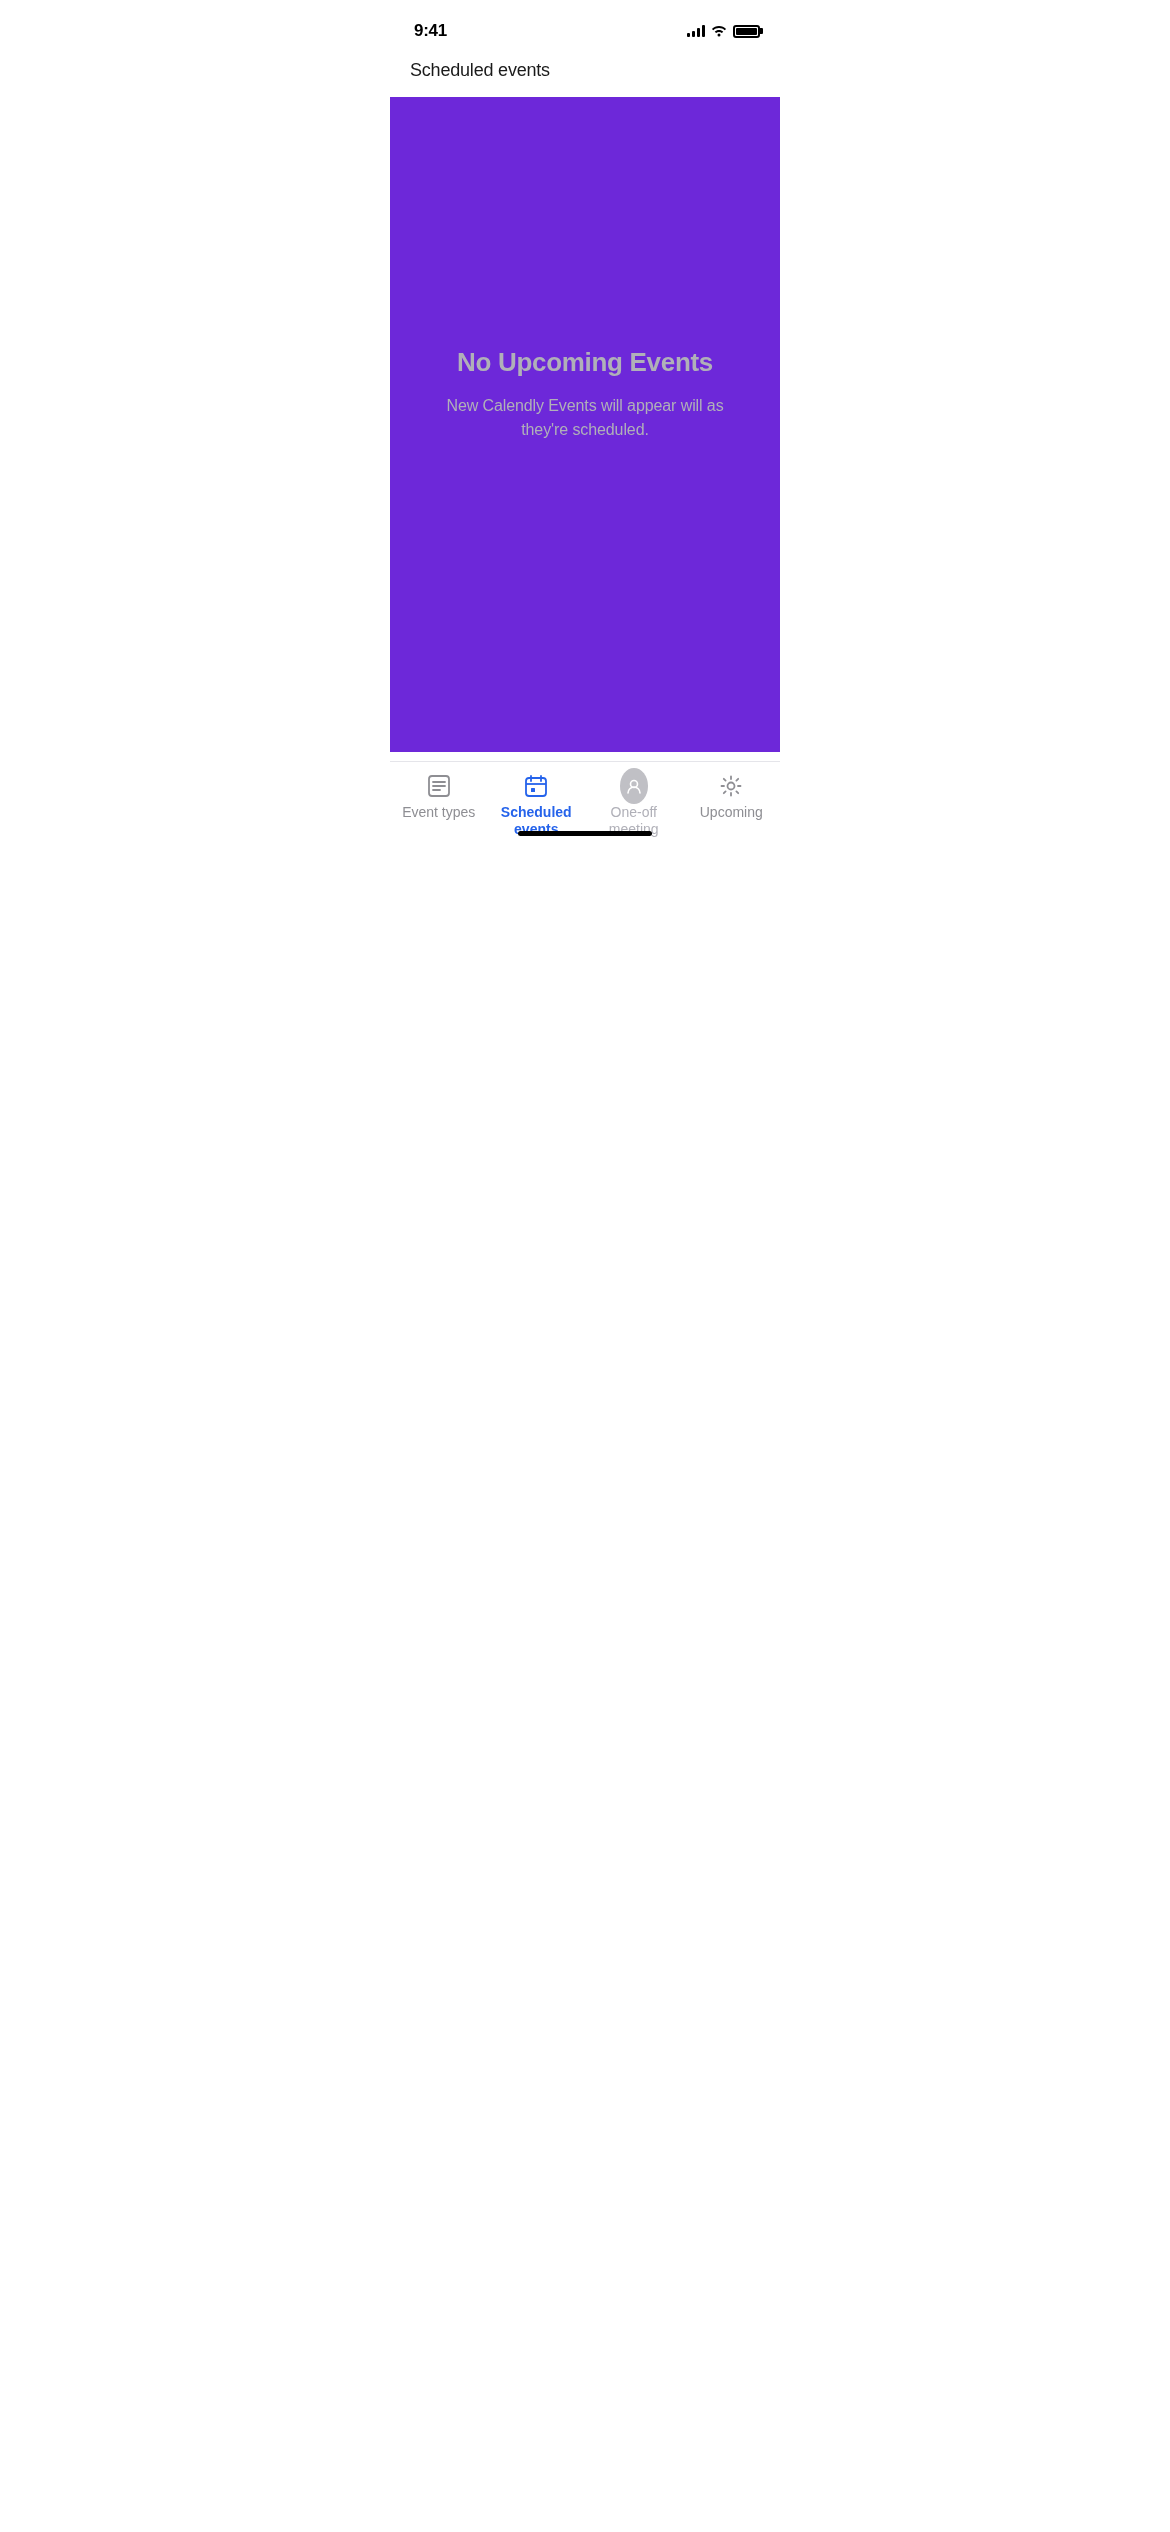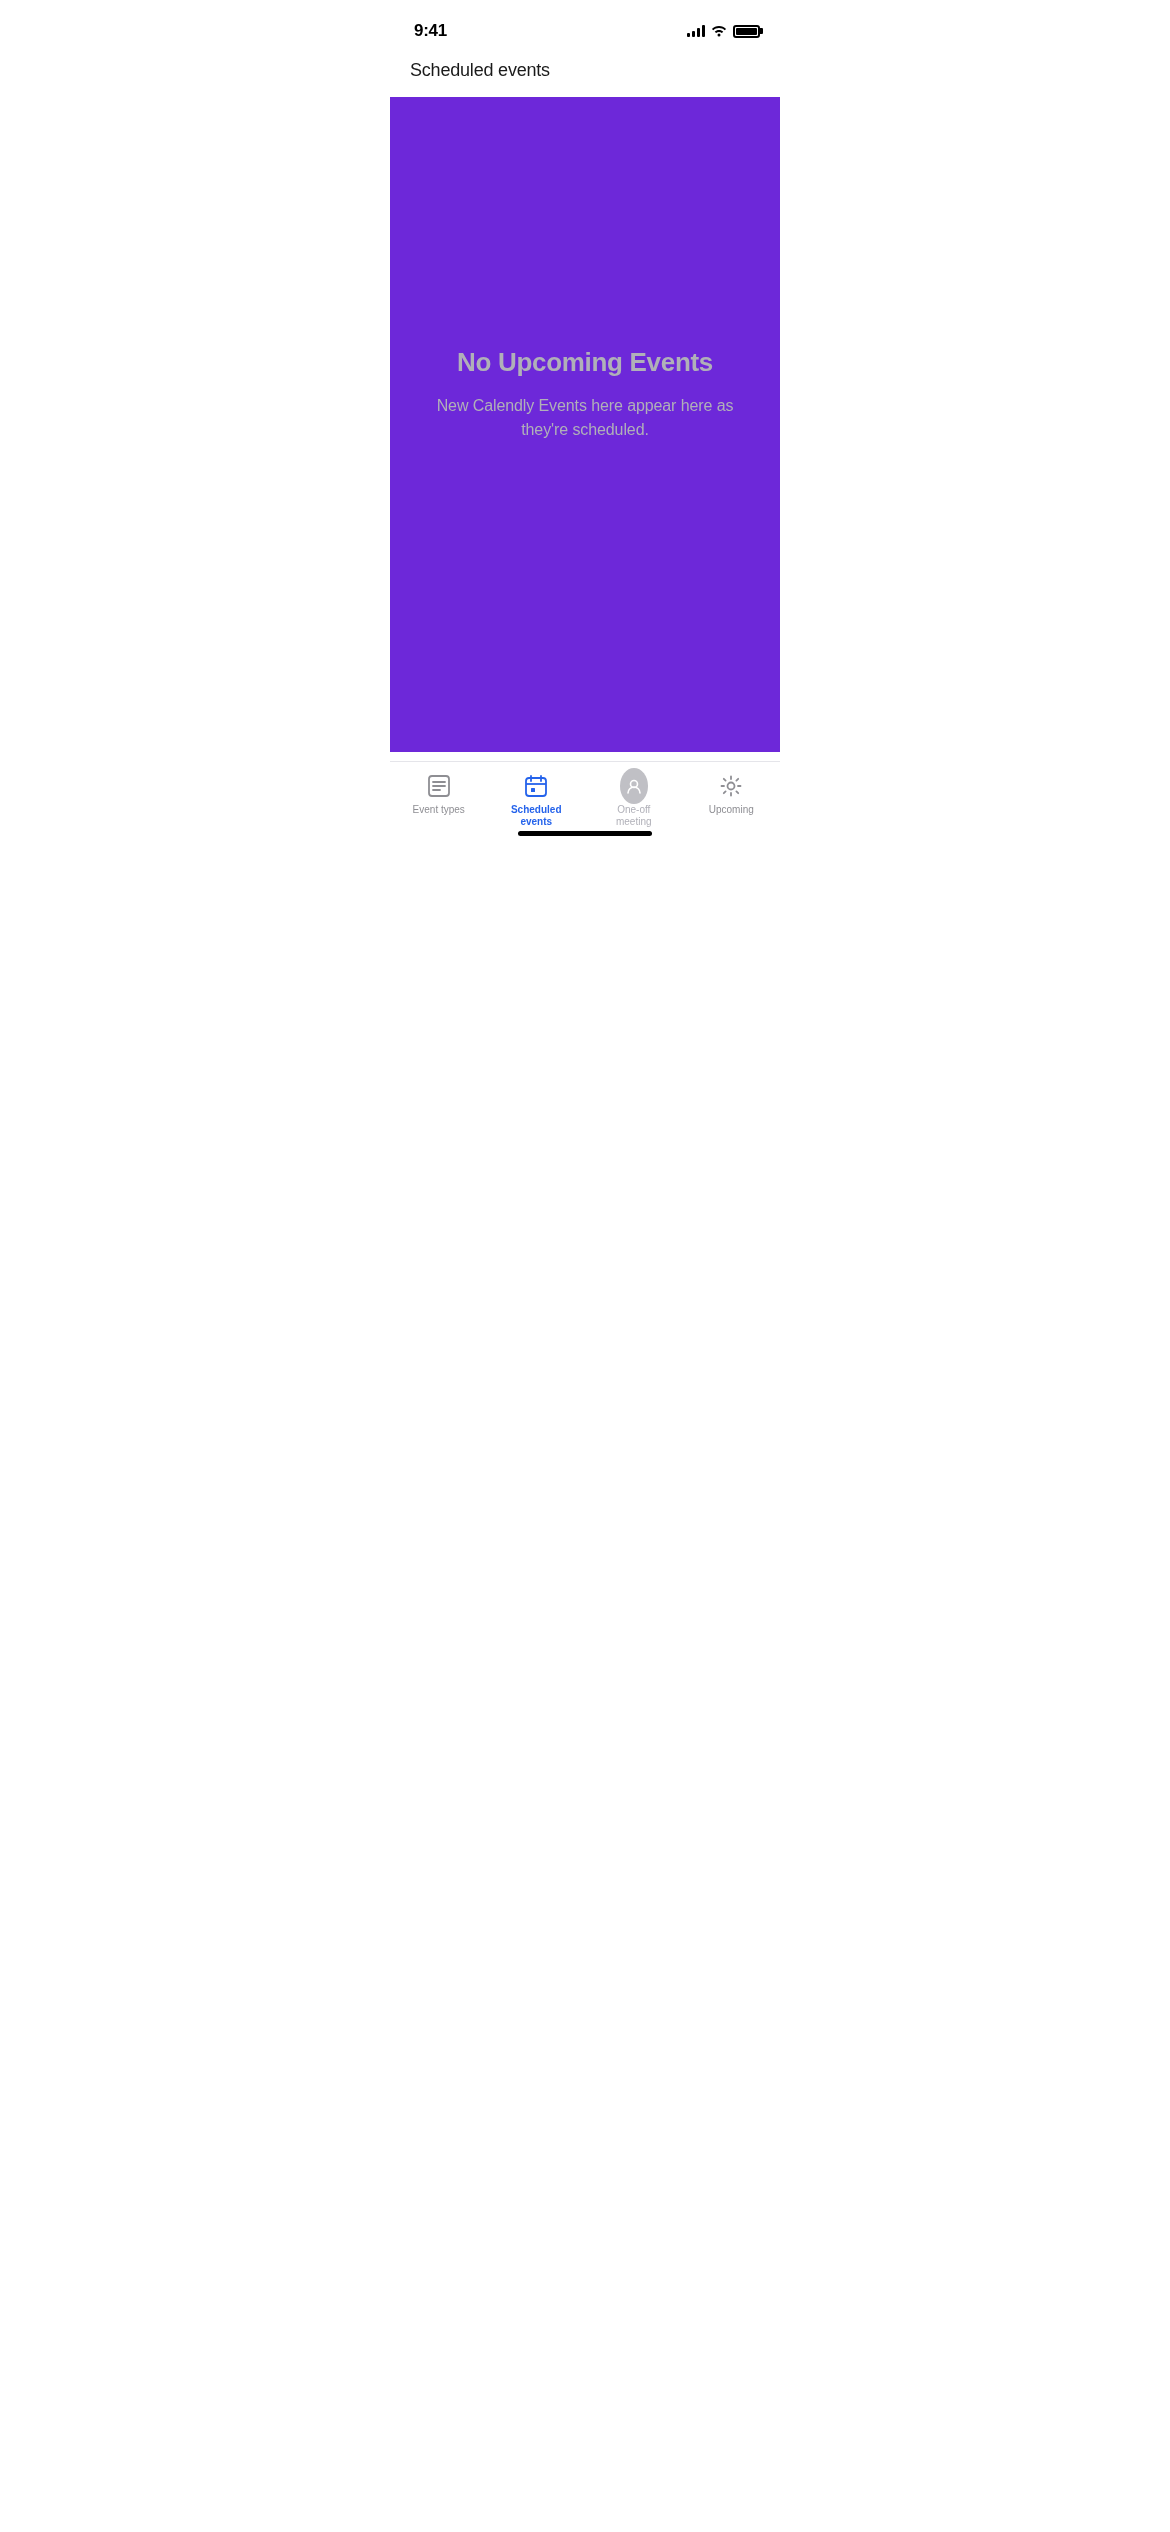--- a/index.html
+++ b/index.html
@@ -156,21 +156,21 @@
 
     .tab-icon {
       width: 28px;
       height: 28px;
       display: flex;
       align-items: center;
       justify-content: center;
     }
 
     .tab-label {
-      font-size: 10px;
+      font-size: 14px;
       color: #8e8e93;
       text-align: center;
       line-height: 1.2;
     }
 
     .tab-label.active {
       color: #2563eb;
       font-weight: bold;
     }
 
@@ -214,21 +214,21 @@
   </div>
 </div>
 
 <div class="page-header">
   <h1 class="page-title">Scheduled events</h1>
 </div>
 
 <div class="main-content">
   <div class="empty-state">
     <h2 class="empty-state-title">No Upcoming Events</h2>
-    <p class="empty-state-description">New Calendly Events here appear here as they're scheduled.</p>
+    <p class="empty-state-description">New Calendly Events will appear will as they're scheduled.</p>
   </div>
 </div>
 
 <div class="tab-bar">
 
   <div class="tab-item">
     <div class="tab-icon">
       <svg width="28" height="28" viewBox="0 0 28 28" fill="none">
         <rect x="4" y="4" width="20" height="20" rx="3" stroke="#8e8e93" stroke-width="1.8" fill="none"></rect>
         <line x1="8" y1="10" x2="20" y2="10" stroke="#8e8e93" stroke-width="1.8" stroke-linecap="round"></line>

